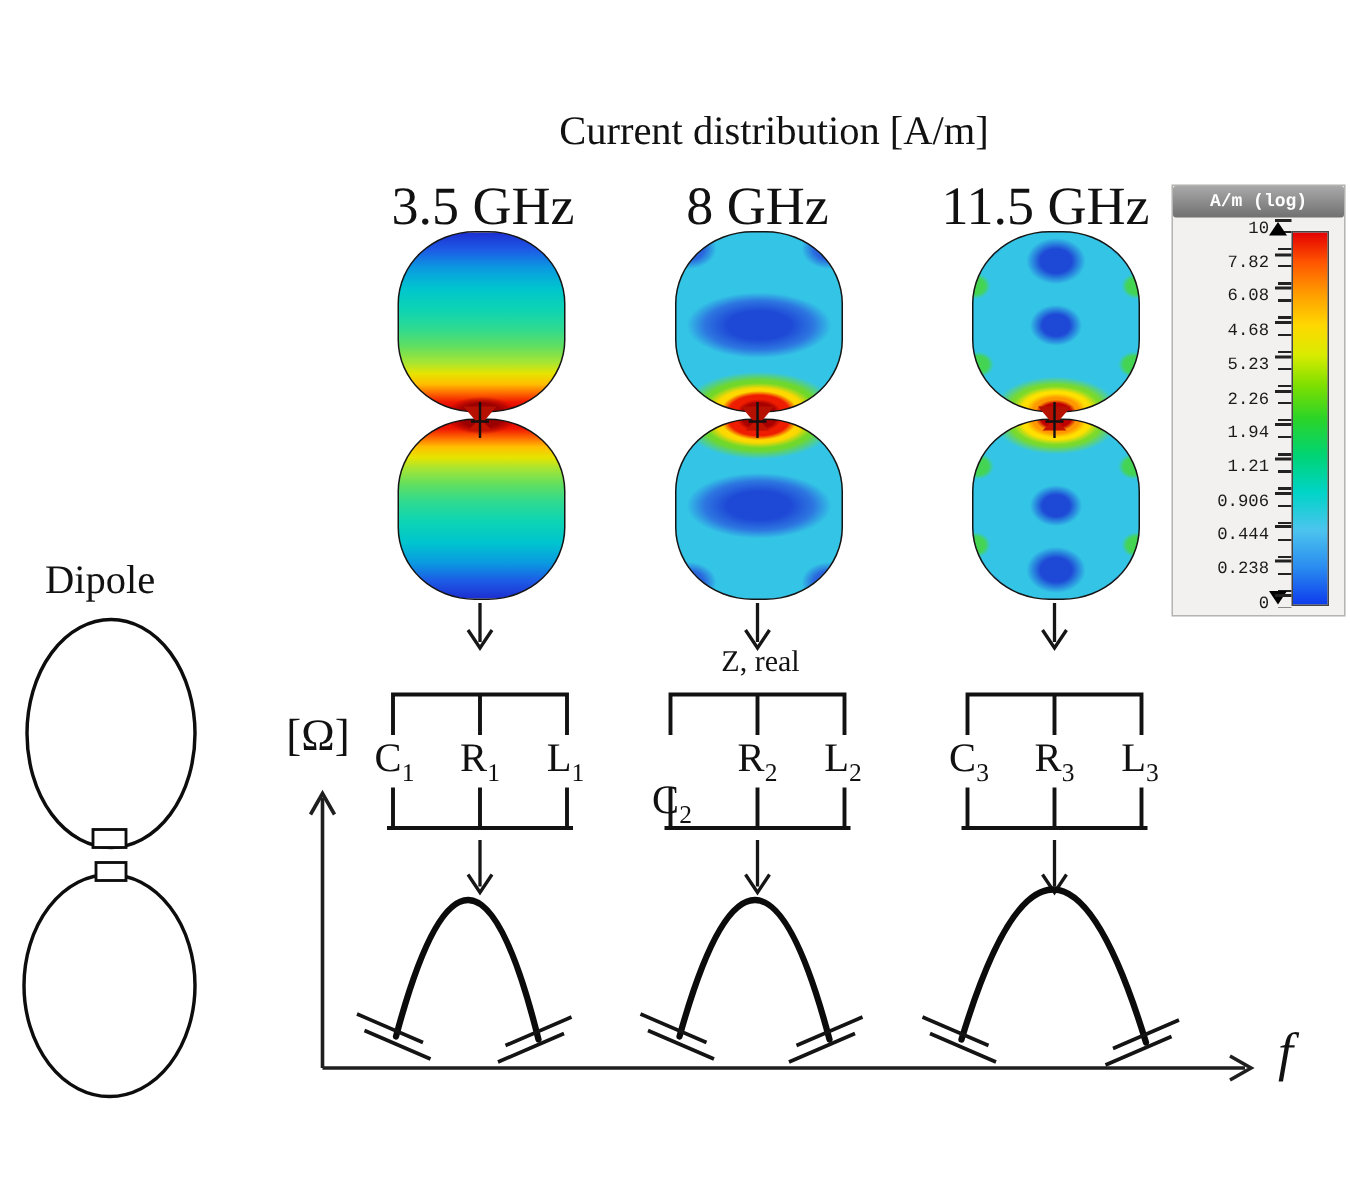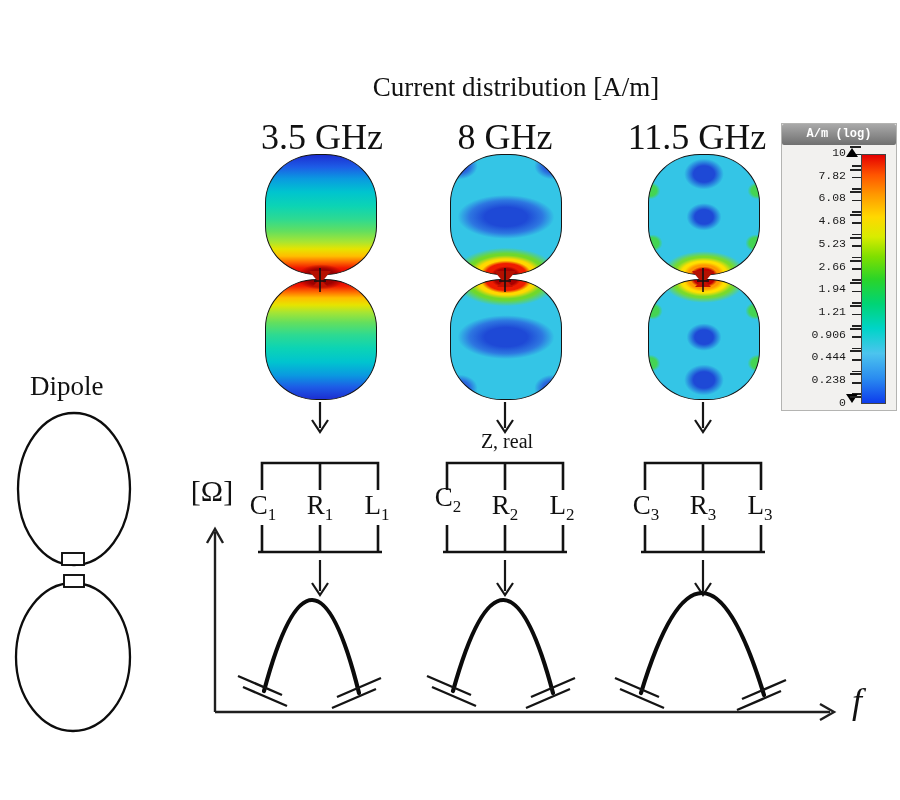--- a/index.html
+++ b/index.html
@@ -115,21 +115,21 @@
         </div>
       <div class="lrow">
           <span>4.68</span>
           <i></i>
         </div>
       <div class="lrow">
           <span>5.23</span>
           <i></i>
         </div>
       <div class="lrow">
-          <span>2.66</span>
+          <span>2.26</span>
           <i></i>
         </div>
       <div class="lrow">
           <span>1.94</span>
           <i></i>
         </div>
       <div class="lrow">
           <span>1.21</span>
           <i></i>
         </div>
@@ -153,21 +153,21 @@
   </div>
 
   <div class="txt dipole-lab" style="left:30px;top:371px">Dipole</div>
   <div class="txt zreal center" style="left:507px;top:430px">Z, real</div>
   <div class="txt omega center" style="left:212px;top:474px">[Ω]</div>
   <div class="txt flab" style="left:852px;top:680px">f</div>
 
   <div class="txt comp center" style="left:263px;top:490px"><span>C</span><sub>1</sub></div>
   <div class="txt comp center" style="left:320px;top:490px"><span>R</span><sub>1</sub></div>
   <div class="txt comp center" style="left:377px;top:490px"><span>L</span><sub>1</sub></div>
-  <div class="txt comp center" style="left:448px;top:482px"><span>C</span><sub>2</sub></div>
+  <div class="txt comp center" style="left:448px;top:518px"><span>C</span><sub>2</sub></div>
   <div class="txt comp center" style="left:505px;top:490px"><span>R</span><sub>2</sub></div>
   <div class="txt comp center" style="left:562px;top:490px"><span>L</span><sub>2</sub></div>
   <div class="txt comp center" style="left:646px;top:490px"><span>C</span><sub>3</sub></div>
   <div class="txt comp center" style="left:703px;top:490px"><span>R</span><sub>3</sub></div>
   <div class="txt comp center" style="left:760px;top:490px"><span>L</span><sub>3</sub></div>
 
   <svg class="overlay" width="900" height="800" viewBox="0 0 900 800">
 
     <g stroke="none">
       <polygon points="309,271 331,271 320,284" fill="#b51000"></polygon>

